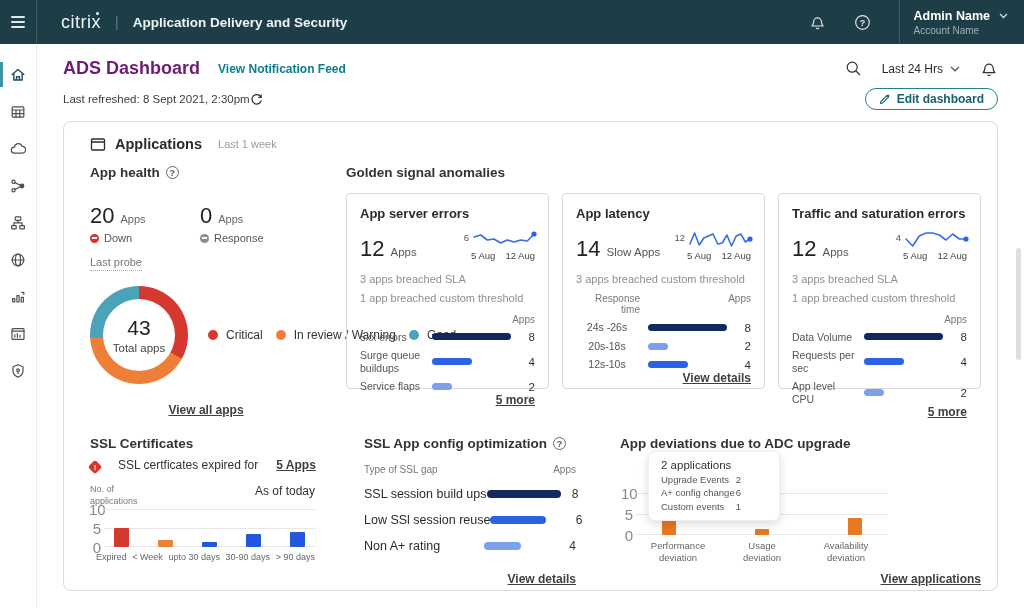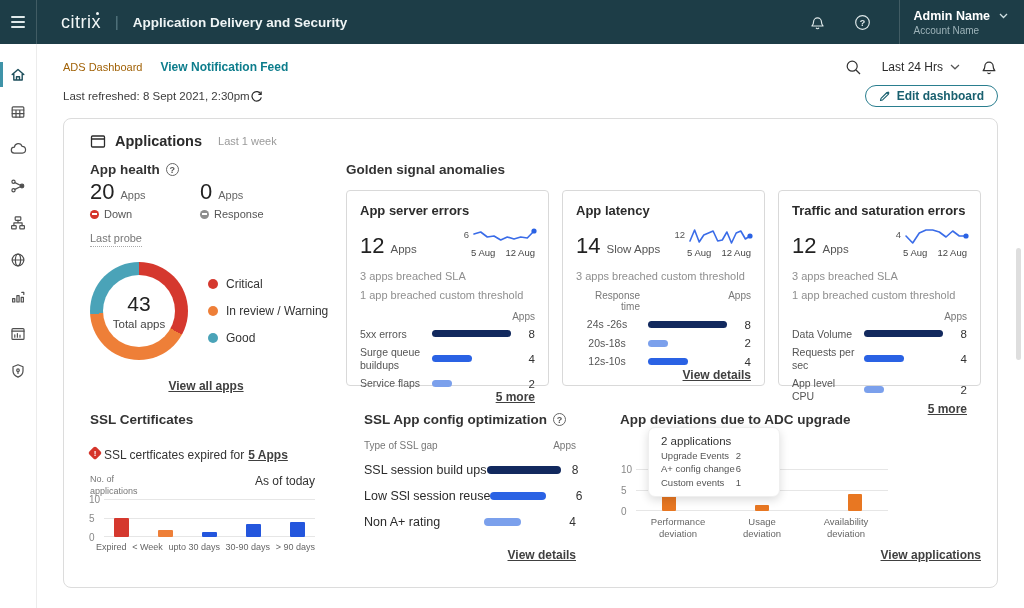--- a/index.html
+++ b/index.html
@@ -24,56 +24,56 @@
   
   .sidebar{position:absolute;left:0;top:44px;bottom:0;width:37px;background:#fff;border-right:1px solid #ececec;display:flex;flex-direction:column;align-items:center;padding-top:12px}
   .side-item{position:relative;width:100%;height:37px;display:flex;align-items:center;justify-content:center;cursor:pointer}
   .side-item svg{stroke:#4f4f4f;fill:none;stroke-width:1.2;stroke-linecap:round;stroke-linejoin:round}
   .side-item.active::before{content:'';position:absolute;left:0;top:6px;bottom:6px;width:3px;background:#3f93a8}
   .side-item.active svg{stroke:#1e4f5c;stroke-width:1.4}
 
   
   .main{position:absolute;left:37px;top:44px;right:0;bottom:0;padding:14px 26px 0 26px}
   .row1{display:flex;align-items:center}
-  .page-title{font-size:11px;font-weight:400;color:#a16207}
+  .page-title{font-size:18px;font-weight:700;color:#701a75}
   .notif-link{margin-left:18px;font-size:12px;font-weight:600;color:#0d7d8c;cursor:pointer}
   .row1-right{margin-left:auto;display:flex;align-items:center;gap:20px}
   .range{font-size:12px;color:#2b2b2b;display:flex;align-items:center;gap:7px;cursor:pointer}
   .row2{display:flex;align-items:center;margin-top:9px}
   .refreshed{font-size:11.5px;color:#3c3c3c;display:flex;align-items:center}
   .edit-btn{margin-left:auto;border:1.5px solid #2a7e8f;color:#19606f;border-radius:12px;font-size:12px;font-weight:600;padding:3px 13px;display:flex;align-items:center;gap:6px;background:#fff;cursor:pointer}
 
   
   .bigcard{margin-top:11px;border:1px solid #dcdcdc;border-radius:8px;background:#fff;height:470px;padding:14px 16px 10px 26px;position:relative;overflow:hidden}
   .card-head{display:flex;align-items:center}
   .win-ic{margin-right:9px;display:flex}
   .card-title{font-size:14.5px;font-weight:700;color:#2b2b2b}
   .card-sub{font-size:11px;color:#9a9a9a;margin-left:16px}
   .sec-h{font-size:13.5px;font-weight:600;color:#333;display:flex;align-items:center;gap:6px;white-space:nowrap}
   .qmark{width:13px;height:13px;border:1px solid #666;border-radius:50%;font-size:9px;color:#555;display:inline-flex;align-items:center;justify-content:center;font-weight:700;flex:none}
   .dlink{font-size:12px;font-weight:700;color:#404040;text-decoration:underline;cursor:pointer;white-space:nowrap}
 
   .top-sec{display:flex;margin-top:13px}
   .health-col{width:232px;flex:none;display:flex;flex-direction:column}
-  .stats{display:flex;margin-top:2px}
+  .stats{display:flex;margin-top:23px}
   .stat{width:110px}
   .stat-line{display:flex;align-items:baseline;gap:6px}
   .stat-num{font-size:22px;color:#222}
   .stat-unit{font-size:11px;color:#666}
   .stat-status{display:flex;align-items:center;gap:5px;font-size:11px;color:#555;margin-top:3px}
   .sdot{width:9px;height:9px;border-radius:50%;position:relative;flex:none}
   .sdot::after{content:'';position:absolute;left:2px;right:2px;top:3.7px;height:1.5px;background:#fff}
   .sdot.red{background:#d5352b}.sdot.gray{background:#8d8d8d}
   .last-probe{align-self:flex-start;font-size:11px;color:#777;border-bottom:1px dotted #aaa;margin-top:12px;padding-bottom:2px}
   .donut-row{display:flex;align-items:center;margin-top:15px;gap:20px}
   .donut{width:98px;height:98px;border-radius:50%;background:conic-gradient(#d5382e 0 33%,#ee7f38 33% 74%,#4aa3b8 74% 100%);display:flex;align-items:center;justify-content:center;flex:none}
   .donut-hole{width:72px;height:72px;background:#fff;border-radius:50%;display:flex;flex-direction:column;align-items:center;justify-content:center}
   .donut-num{font-size:21px;color:#222}
   .donut-lab{font-size:11.5px;color:#444;margin-top:2px}
-  .legend{display:flex;flex-direction:column;gap:13px}
+  .legend{display:flex;gap:13px}
   .leg{display:flex;align-items:center;gap:8px;font-size:12px;color:#333;white-space:nowrap}
   .leg-dot{width:10px;height:10px;border-radius:50%;flex:none}
   .ld0{background:#d5382e}.ld1{background:#ee7f38}.ld2{background:#4aa3b8}
   .view-all{margin-top:16px;text-align:center}
 
   .golden-col{flex:1;margin-left:24px}
   .gcards{display:flex;gap:13px;margin-top:13px}
   .gcard{flex:1;border:1px solid #d9d9d9;border-radius:4px;padding:12px 13px 10px;display:flex;flex-direction:column;height:196px}
   .gtitle{font-size:13px;font-weight:700;color:#2b2b2b}
   .grow1{display:flex;margin-top:9px;align-items:flex-start}
@@ -94,30 +94,30 @@
   .tlabel.ra{text-align:center;padding-right:2px}
   .tbar{flex:1;padding:0 8px}
   .bar{height:7px;border-radius:4px}
   .bar.dark{background:#12295e}.bar.mid{background:#2a62e4}.bar.light{background:#7ba0ec}
   .tval{width:16px;text-align:right;font-size:11.5px;color:#333;flex:none}
   .glink{margin-top:auto;align-self:flex-end}
 
   
   .bot-sec{display:flex;margin-top:18px;height:152px}
   .ssl-col{width:238px;flex:none}
-  .alert-row{display:flex;align-items:flex-start;gap:4px;margin-top:21px;font-size:12px;color:#333}
+  .alert-row{display:flex;align-items:flex-end;gap:18px;margin-top:7px;font-size:12px;color:#333}
   .diamond{width:10px;height:10px;background:#d5352b;transform:rotate(45deg);border-radius:2px;position:relative;flex:none}
   .diamond::after{content:'!';position:absolute;inset:0;display:flex;align-items:center;justify-content:center;transform:rotate(-45deg);color:#fff;font-size:8px;font-weight:700}
   .mini-chart{margin-top:12px;width:225px}
   .mc-head{display:flex;align-items:flex-start}
   .mc-ylab{font-size:9px;color:#777;line-height:1.3;width:52px}
   .mc-asof{margin-left:auto;font-size:12px;color:#333}
   .vplot{position:relative;height:38px;margin-top:2px;margin-left:14px}
   .gl{position:absolute;left:0;right:0;height:1px;background:#e6e6e6}
-  .ytick{position:absolute;left:-15px;font-size:10px;color:#888;transform:translateY(-50%);width:12px;text-align:left}
+  .ytick{position:absolute;left:-15px;font-size:15px;color:#888;transform:translateY(-50%);width:12px;text-align:right}
   .vbars{position:absolute;left:0;right:0;top:0;bottom:0;display:flex;align-items:flex-end;justify-content:space-between;padding:0 10px}
   .vbar{width:15px;border-radius:1px}
   .mc-x{display:flex;justify-content:space-between;margin-top:5px;margin-left:6px;font-size:9px;color:#666;white-space:nowrap}
 
   .cfg-col{margin-left:36px;width:212px;flex:none;display:flex;flex-direction:column}
   .cfg-head{display:flex;margin-top:13px;font-size:10px;color:#777}
   .cfg-head .vh{margin-left:auto}
   .cfg-row{display:flex;align-items:center;margin-top:12px}
   .cfg-label{flex:1;font-size:12.5px;color:#2b2b2b;white-space:nowrap}
   .cfg-bar{width:74px;flex:none}

